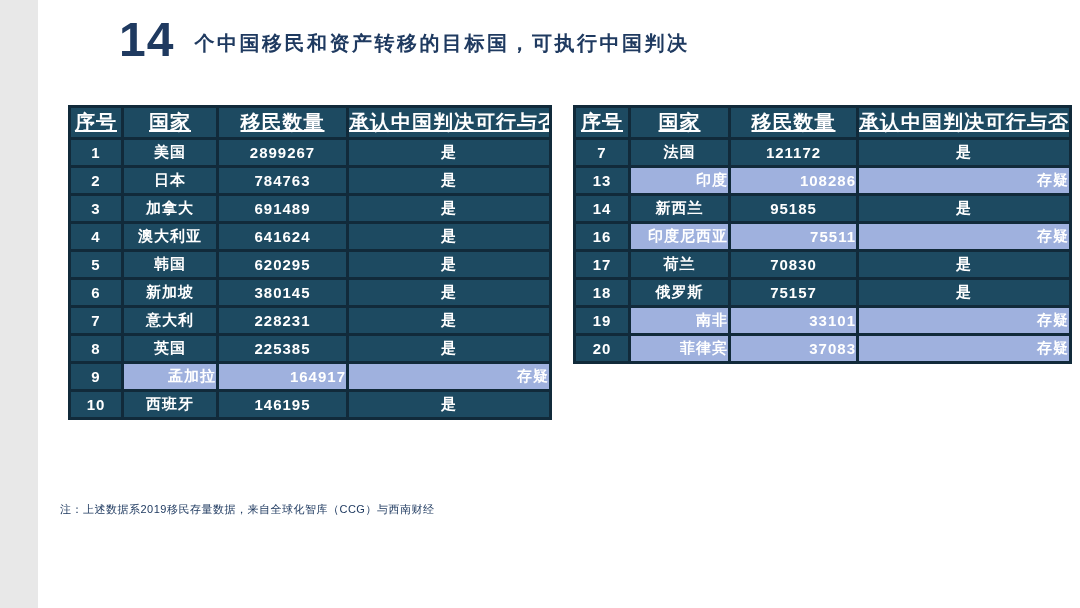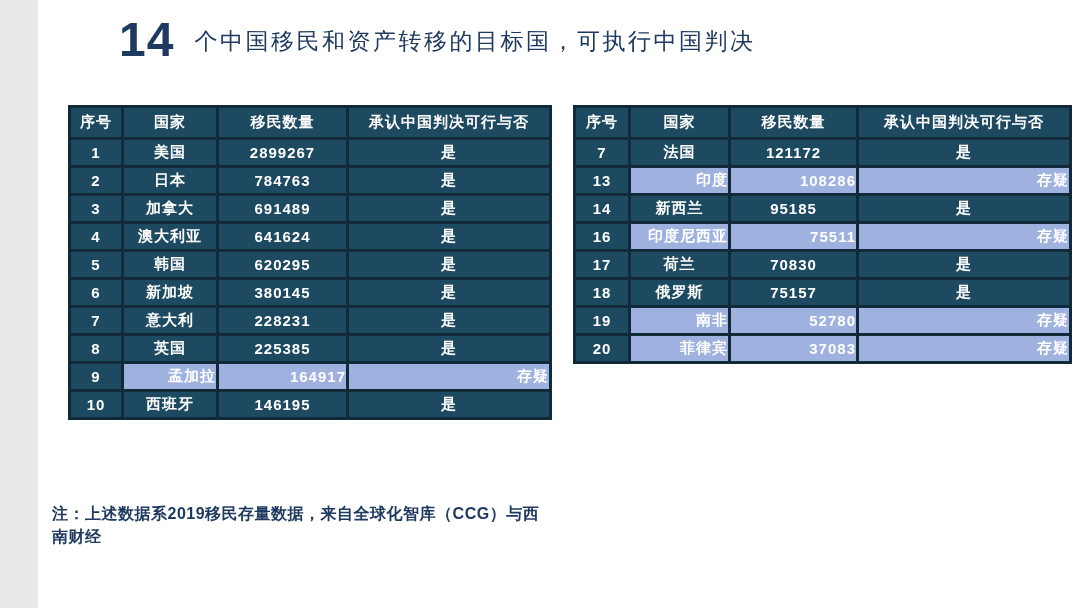--- a/index.html
+++ b/index.html
@@ -14,49 +14,49 @@
     --border:#112a3a;
     --hl:#9fb1de;
     --navy:#1f3a60;
   }
   .title-wrap {
     position:absolute; left:81px; top:16px;
     display:flex; align-items:flex-end; gap:20px;
     color:var(--navy);
   }
   .title-num { font-size:48px; font-weight:bold; line-height:1; letter-spacing:1px; }
-  .title-text { font-size:23px; font-weight:normal; letter-spacing:2.5px; padding-bottom:7px; }
+  .title-text { font-size:20px; font-weight:bold; letter-spacing:2.5px; padding-bottom:7px; }
 
   table.tbl {
     position:absolute; top:105px;
     border-collapse:collapse; table-layout:fixed;
     border:3px solid var(--border);
   }
   .tbl-left  { left:30px;  width:481px; }
   .tbl-right { left:535px; width:496px; }
   .tbl th, .tbl td {
     border:3px solid var(--border);
     background:var(--dark);
     color:#ffffff;
     font-weight:bold;
     text-align:center;
     vertical-align:middle;
     padding:0;
     letter-spacing:1px;
     overflow:hidden;
     white-space:nowrap;
   }
-  .tbl th { height:32px; font-size:15px; }
+  .tbl th { height:32px; font-size:20px;text-decoration:underline; }
   .tbl td { height:28px; font-size:15px; }
   .tbl td.hl { background:var(--hl);text-align:right; }
 
   .note {
-    position:absolute; left:14px; top:502px; width:500px;
+    position:absolute; left:22px; top:502px; width:500px;
     color:var(--navy);
-    font-size:16px; font-weight:bold;
+    font-size:11px; font-weight:normal;
     line-height:1.45;
     letter-spacing:0.5px;
   }
   .note span { display:block; }
 </style>
 </head>
 <body>
 
 <div class="slide" style="--dark: #1d4a61; --hl: #9fb1de; --border: #112a3a; --navy: #1f3a60; background: rgb(255, 255, 255); margin-left: 38px;">
 
@@ -192,21 +192,21 @@
         </tr>
         <tr>
           <td>18</td>
           <td>俄罗斯</td>
           <td>75157</td>
           <td>是</td>
         </tr>
         <tr>
           <td>19</td>
           <td class="hl">南非</td>
-          <td class="hl">52780</td>
+          <td class="hl">33101</td>
           <td class="hl">存疑</td>
         </tr>
         <tr>
           <td>20</td>
           <td class="hl">菲律宾</td>
           <td class="hl">37083</td>
           <td class="hl">存疑</td>
         </tr>
       </tbody>
   </table>

